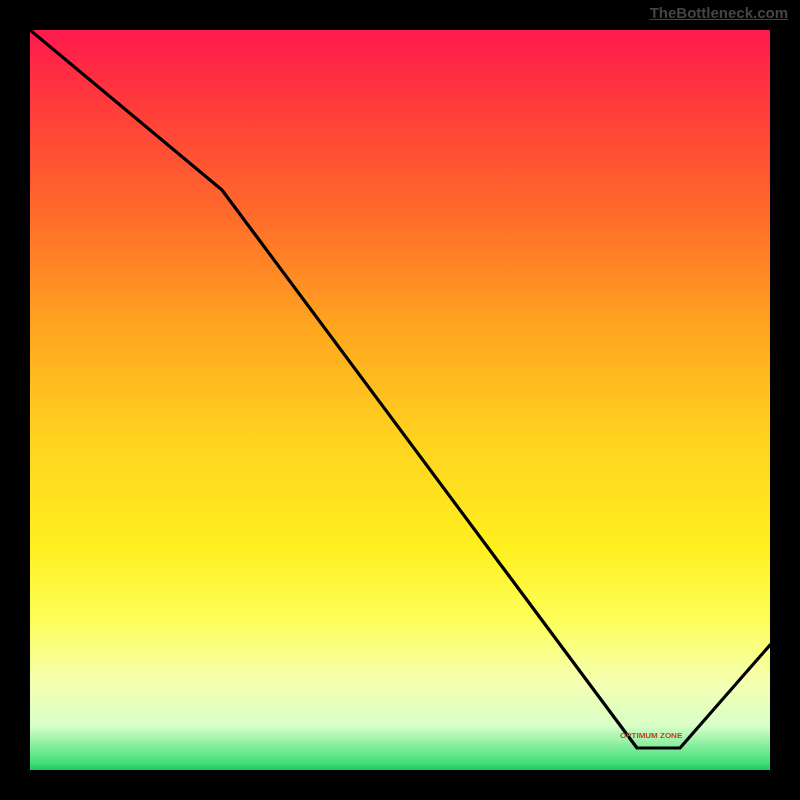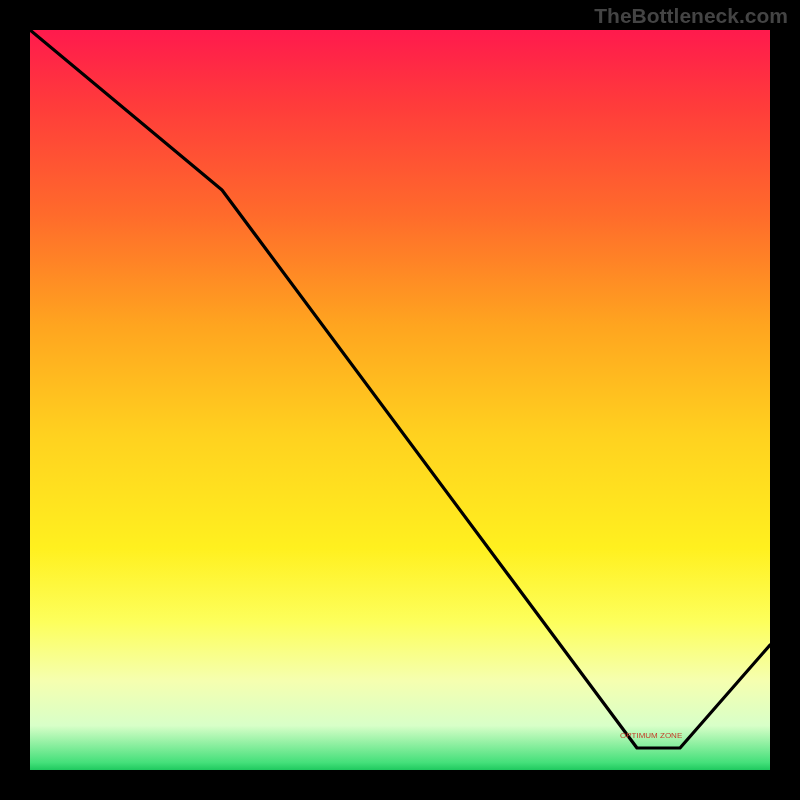--- a/index.html
+++ b/index.html
@@ -9,23 +9,24 @@
     background: #000;
     position: relative;
     overflow: hidden;
     font-family: Arial, sans-serif;
   }
   .watermark {
     position: absolute;
     top: 4px;
     right: 12px;
     color: #444;
-    font-size: 21px;
+    font-size: 15px;
     font-weight: bold;
     z-index: 10;
+    text-decoration: underline;
   }
   .plot-area {
     position: absolute;
     left: 30px;
     top: 30px;
     width: 740px;
     height: 740px;
     background: linear-gradient(to bottom,
       #ff1a4d 0%,
       #ff3b3b 10%,
@@ -44,21 +45,21 @@
     position: absolute;
     left: 0;
     top: 0;
     width: 100%;
     height: 100%;
   }
   .annotation {
     position: absolute;
     color: #c43b27;
     font-size: 8px;
-    font-weight: normal;
+    font-weight: bold;
     letter-spacing: 0px;
     white-space: nowrap;
   }
 </style>
 </head>
 <body>
 
 <div class="watermark">TheBottleneck.com</div>
 
 <div class="plot-area">

